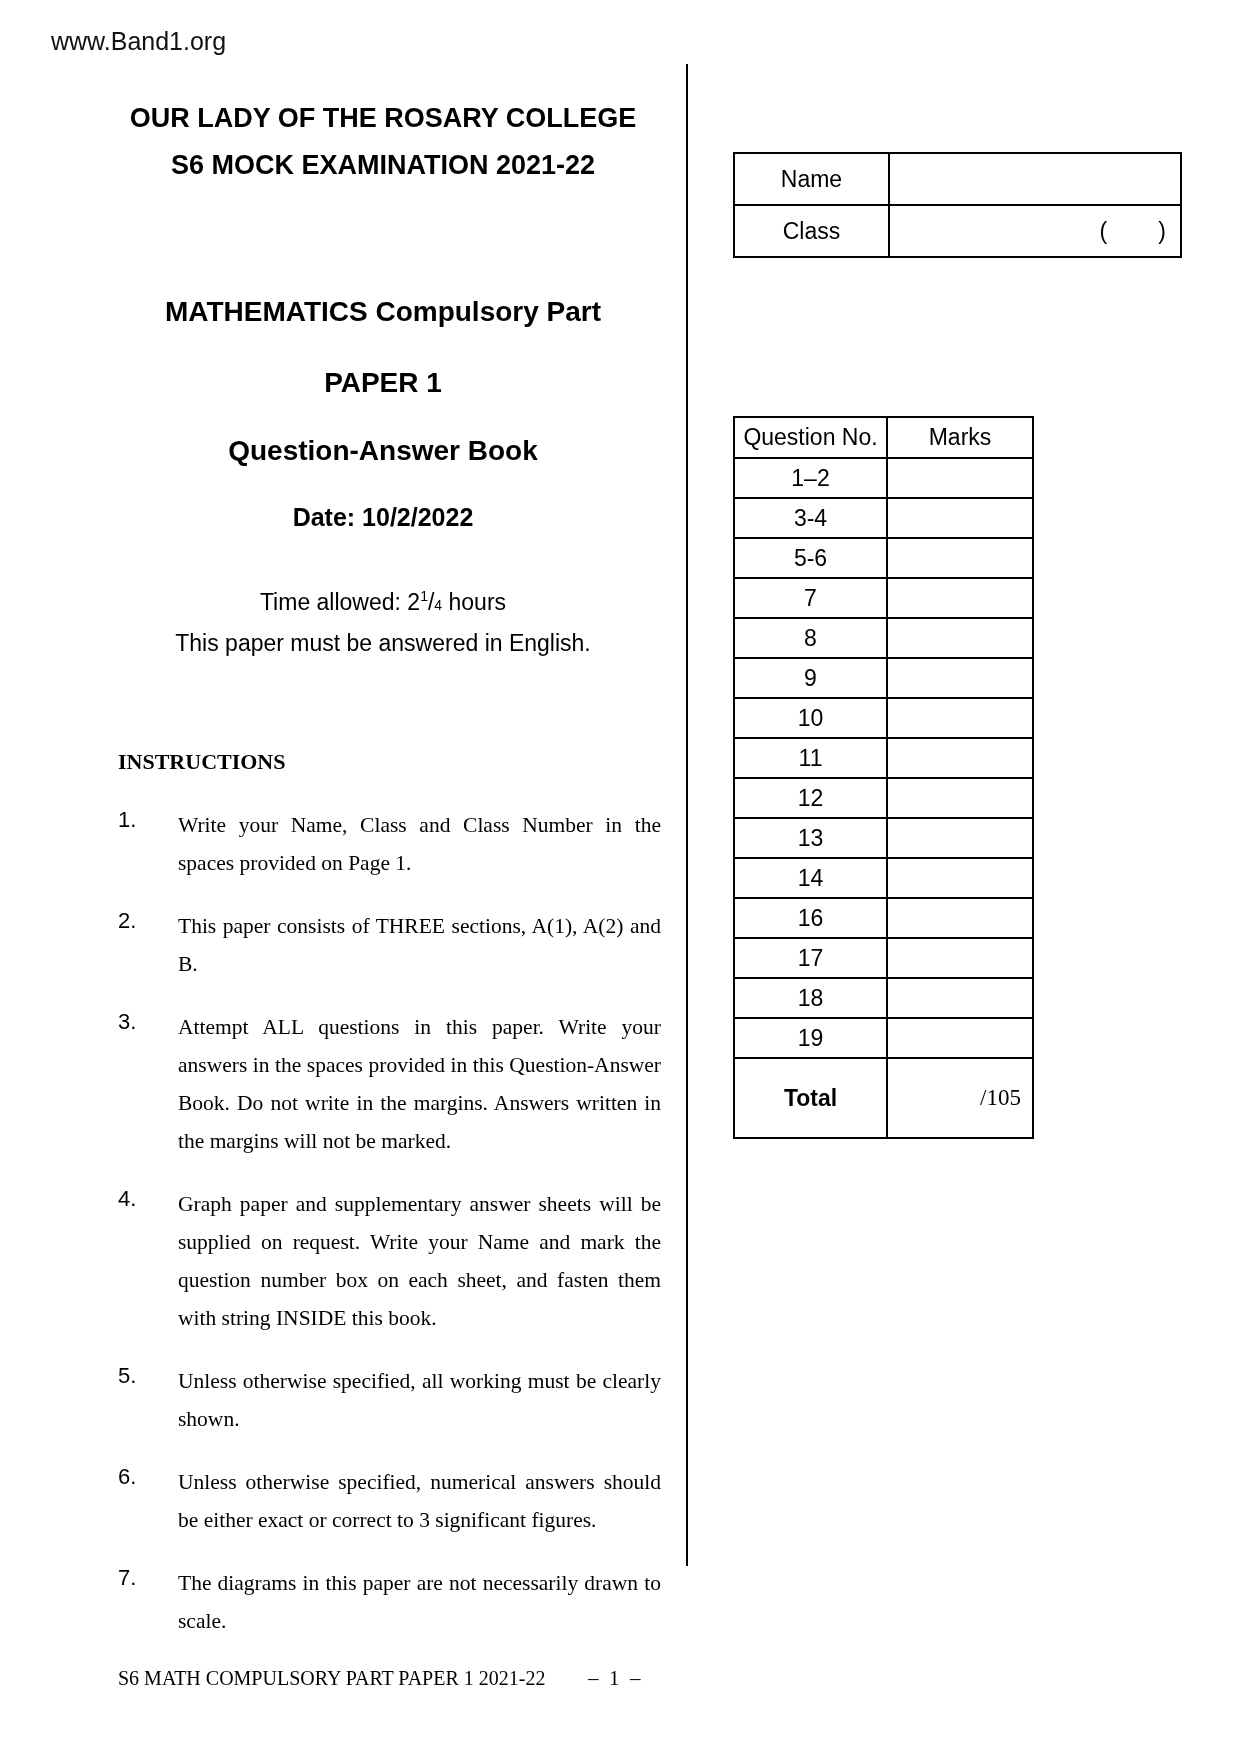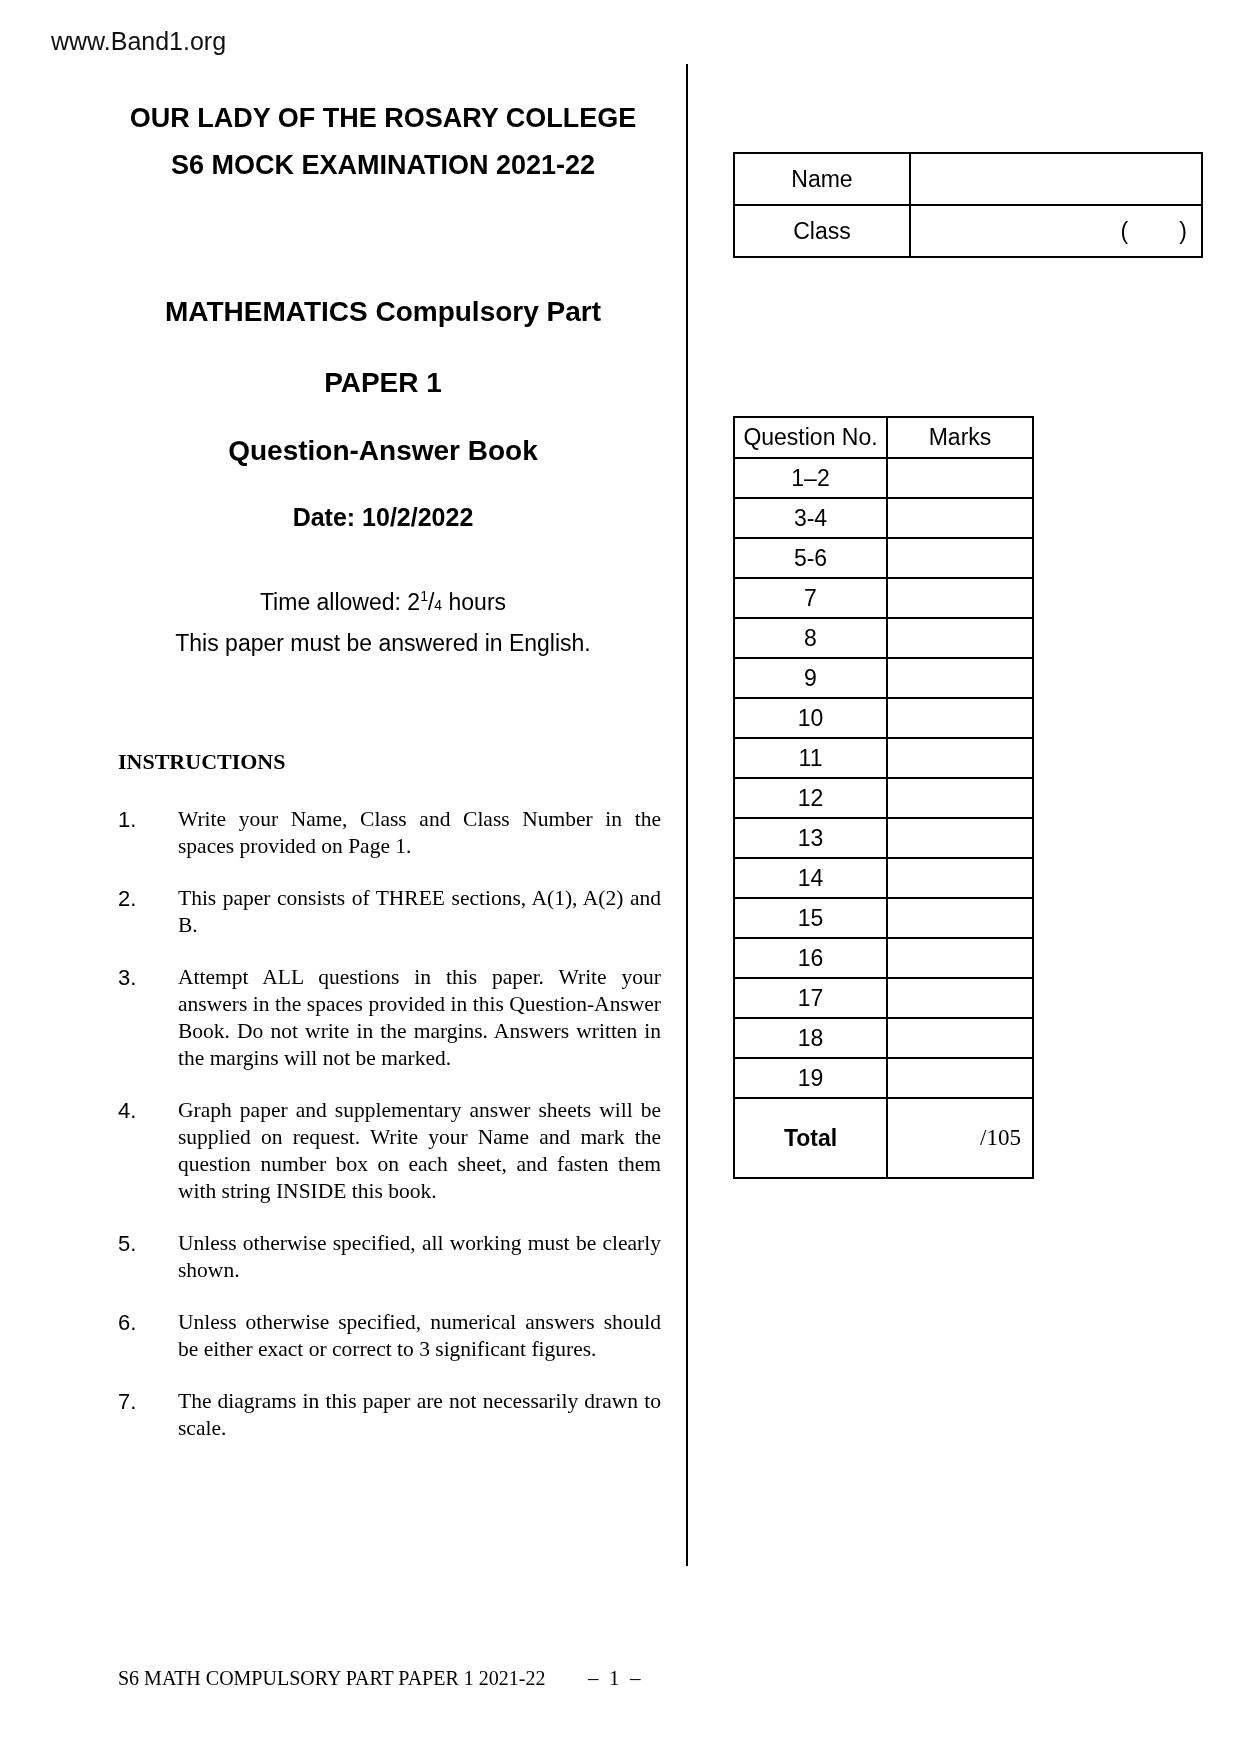--- a/index.html
+++ b/index.html
@@ -26,29 +26,29 @@
 
   .instructions-title {
     position:absolute; left:118px; top:749px;
     font-family:"Liberation Serif", serif; font-weight:bold; font-size:22px;
   }
   .instructions-list { position:absolute; left:118px; top:806px; width:543px; }
   .ins-item { display:flex; margin-bottom:25px; }
   .ins-num  { flex:none; width:60px; font-size:22px; font-family:"Liberation Sans", sans-serif; line-height:27px; }
   .ins-text {
     flex:1; font-family:"Liberation Serif", serif; font-size:21.5px;
-    line-height:27px; text-align:justify;
+    line-height:38px; text-align:justify;
   }
 
   table { border-collapse:collapse; }
   td { border:2px solid #000; }
 
   .student-box { position:absolute; left:733px; top:152px; }
   .student-box td { height:52px; font-size:23px; }
-  .student-box .label { width:176px; text-align:center; }
+  .student-box .label { width:155px; text-align:center; }
   .student-box .value { width:292px; }
   .student-box .parens { text-align:right; padding-right:14px; white-space:pre; }
 
   .marks-table { position:absolute; left:733px; top:400px;margin-top:16px; }
   .marks-table td { font-size:23px; text-align:center; }
   .marks-table .qno   { width:153px; height:40px; }
   .marks-table .mcell { width:146px; }
   .marks-table .hdr td { height:41px; }
   .marks-table .total-row td { height:80px; }
   .marks-table .total-label { font-weight:bold; }
@@ -142,24 +142,20 @@
     </tr>
     <tr>
       <td class="qno">13</td>
       <td class="mcell"></td>
     </tr>
     <tr>
       <td class="qno">14</td>
       <td class="mcell"></td>
     </tr>
     <tr>
-      <td class="qno">15</td>
-      <td class="mcell"></td>
-    </tr>
-    <tr>
       <td class="qno">16</td>
       <td class="mcell"></td>
     </tr>
     <tr>
       <td class="qno">17</td>
       <td class="mcell"></td>
     </tr>
     <tr>
       <td class="qno">18</td>
       <td class="mcell"></td>

